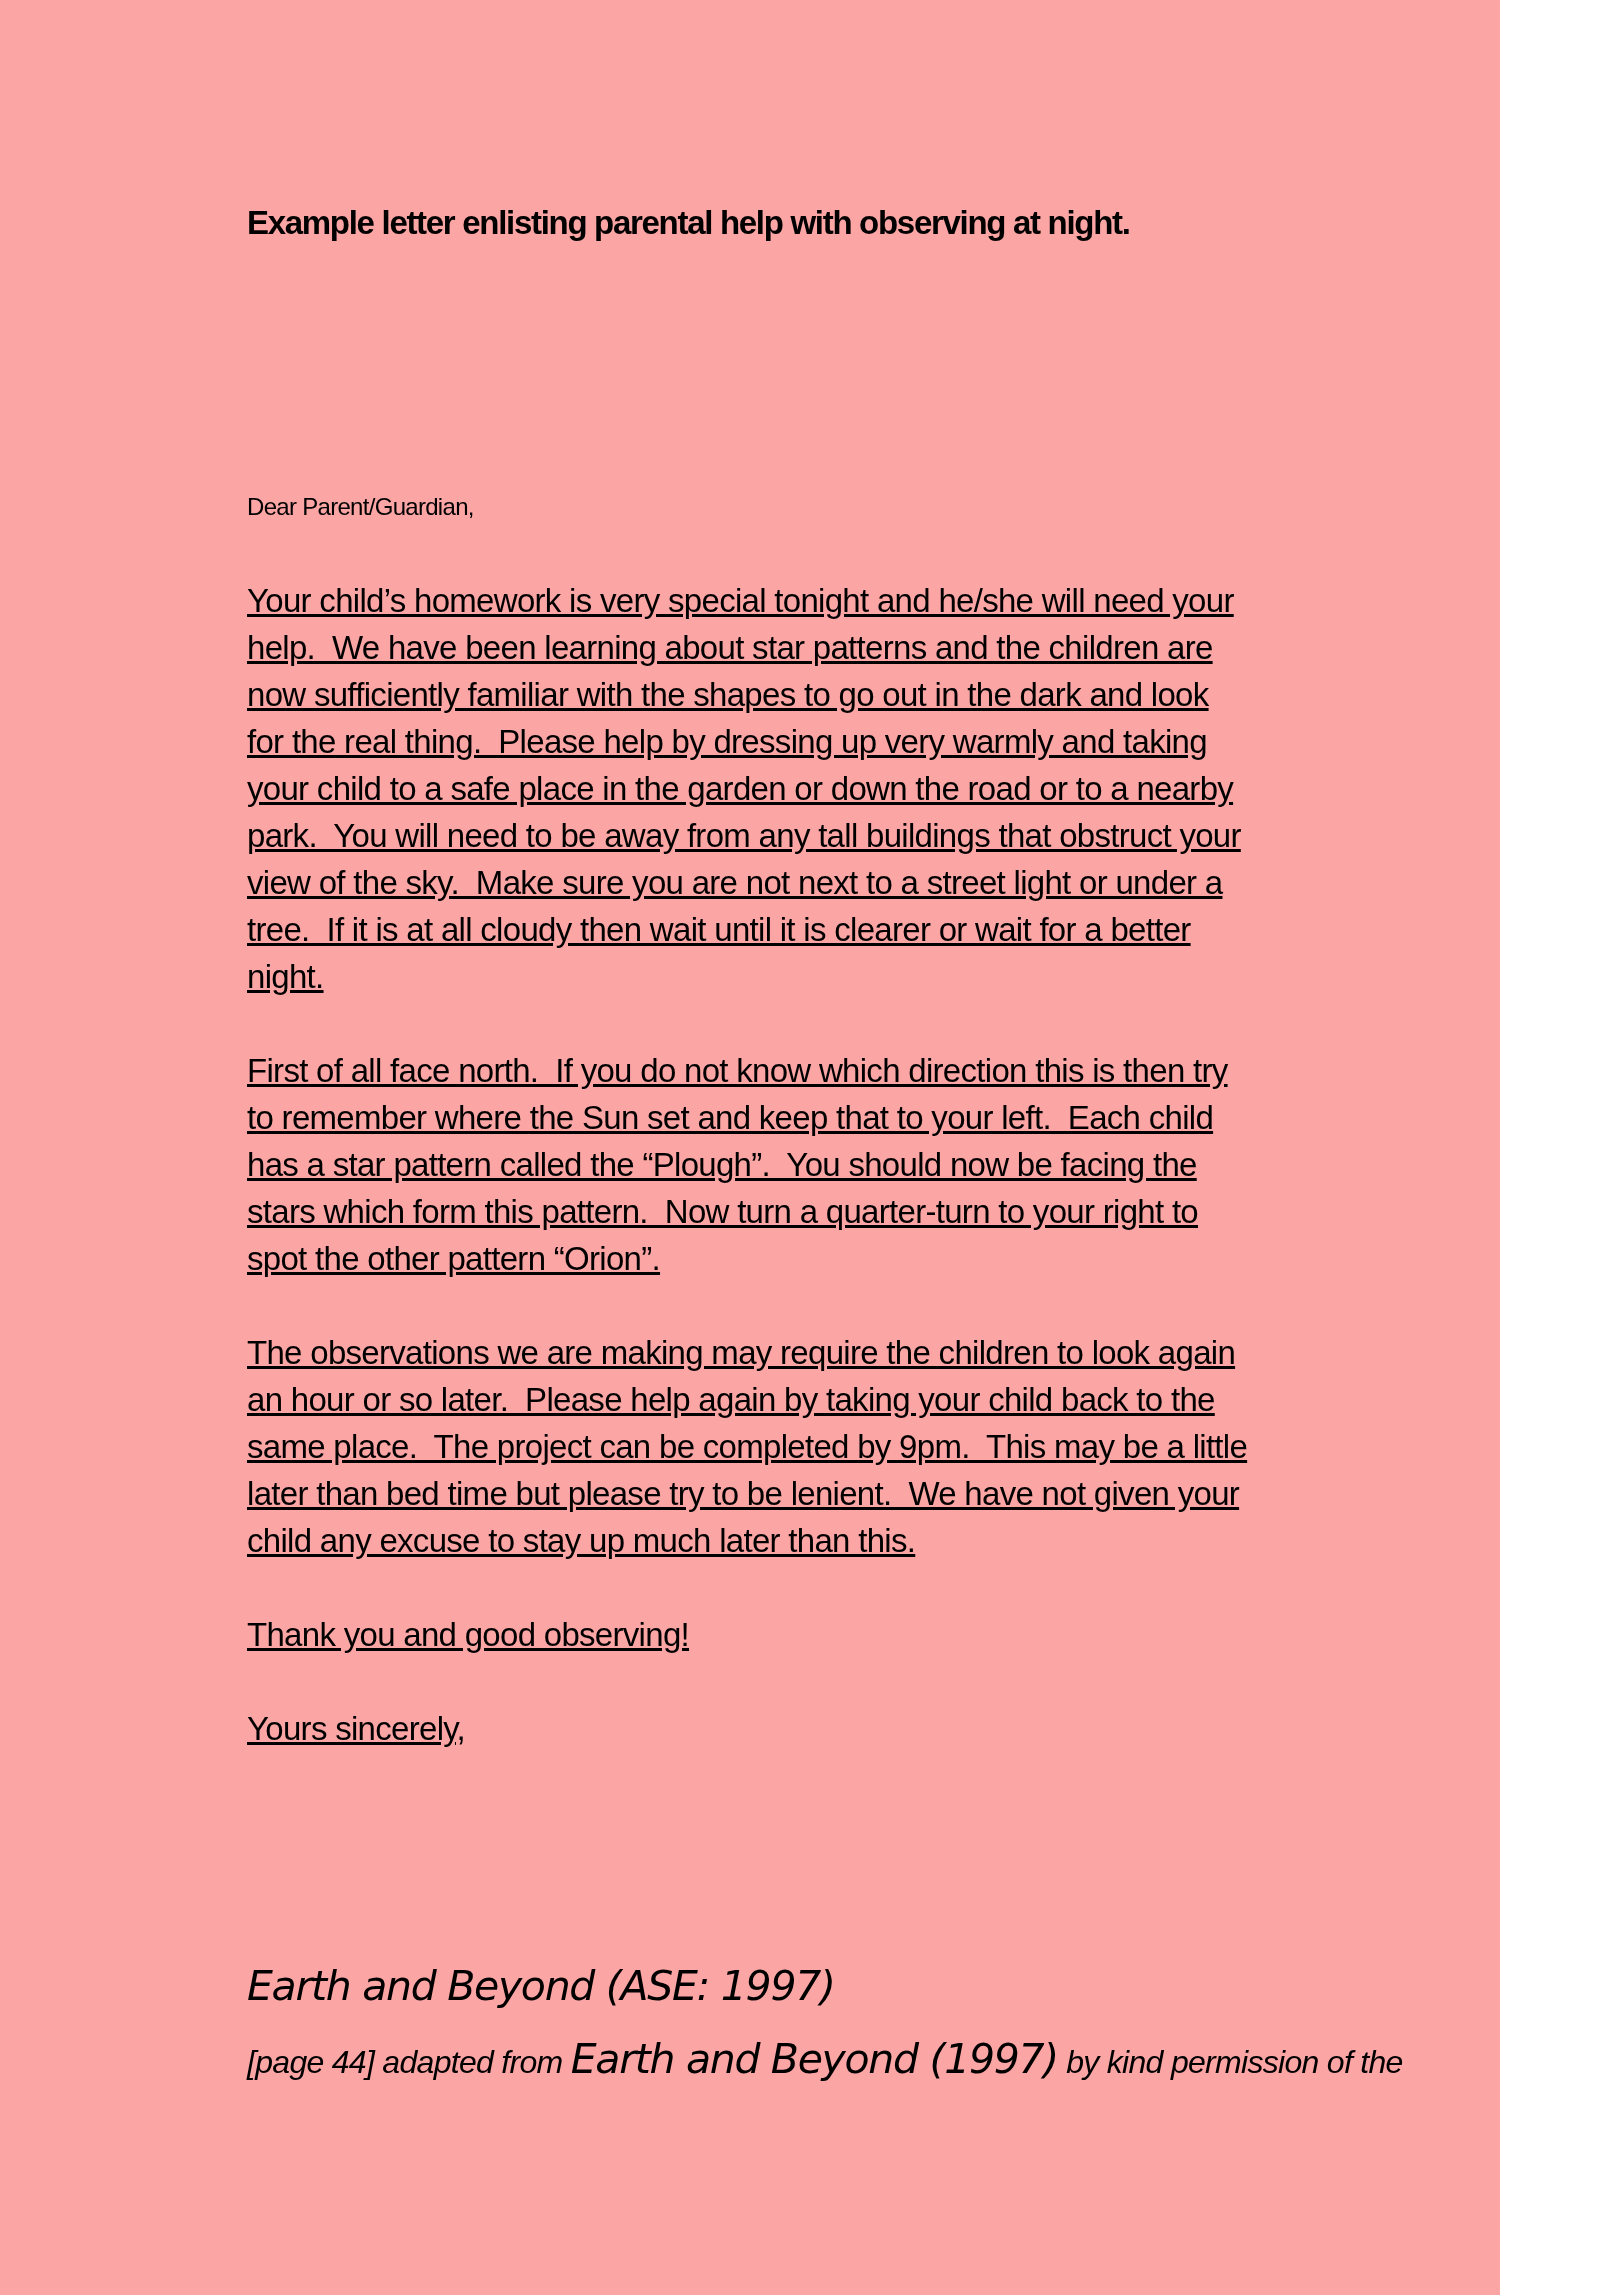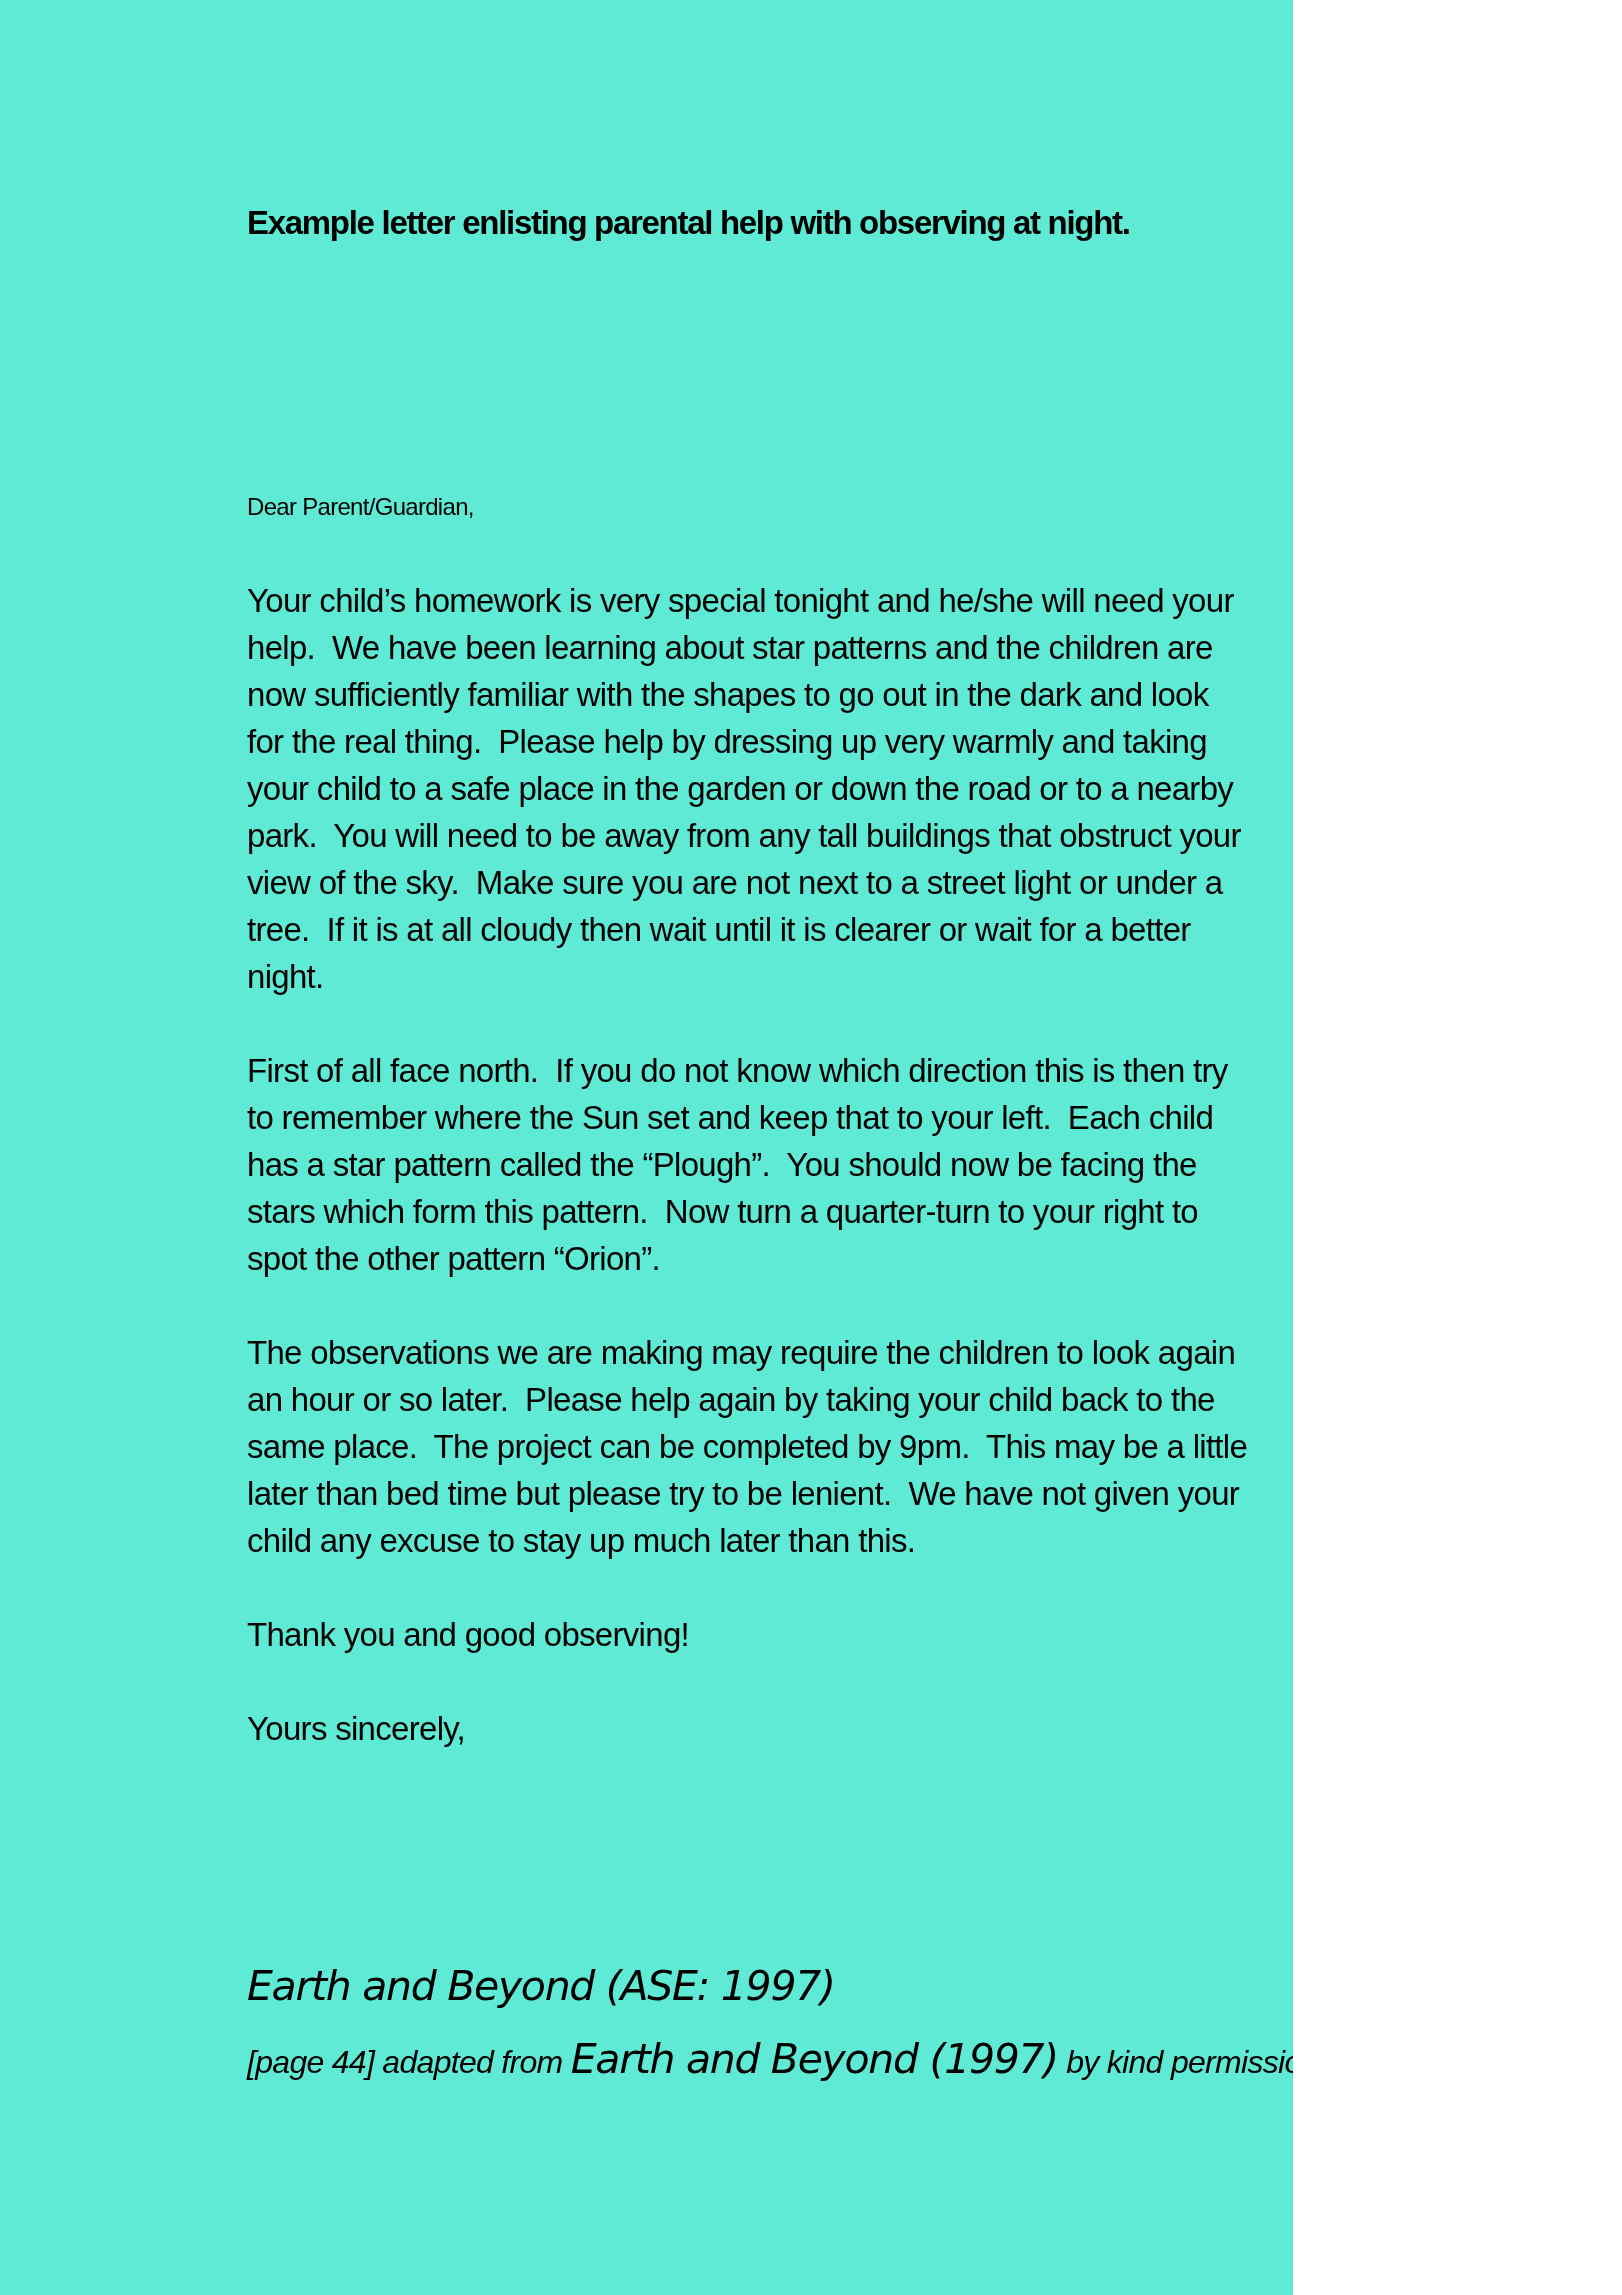--- a/index.html
+++ b/index.html
@@ -2,23 +2,23 @@
 <html style="font-size:10.5px"><head>
 <meta charset="utf-8">
 <style>
   html, body {
     margin: 0;
     padding: 0;
     background: #ffffff;
   }
   .page {
     position: relative;
-    width: 1293px;
+    width: 1500px;
     height: 2295px;
-    background: #5eead4;
+    background: #fca5a5;
     color: #000000;
     font-family: "Liberation Sans", sans-serif;
     overflow: hidden;
   }
   .content {
     position: absolute;
     left: 247px;
     top: 199px;
     width: 1191px;
   }
@@ -36,20 +36,21 @@
     line-height: 47px;
     letter-spacing: -0.7px;
     white-space: pre-wrap;
   }
   .para {
     margin: 47px 0 0 0;
     font-size: 33px;
     line-height: 47px;
     letter-spacing: -0.7px;
     white-space: pre-wrap;
+    text-decoration: underline;
   }
   .citation {
     margin: 209px 0 0 0;
     font-style: italic;
     line-height: 51px;
     letter-spacing: -0.7px;
   }
   .cite-display {
     font-family: "DejaVu Sans", sans-serif;
     font-size: 41px;

